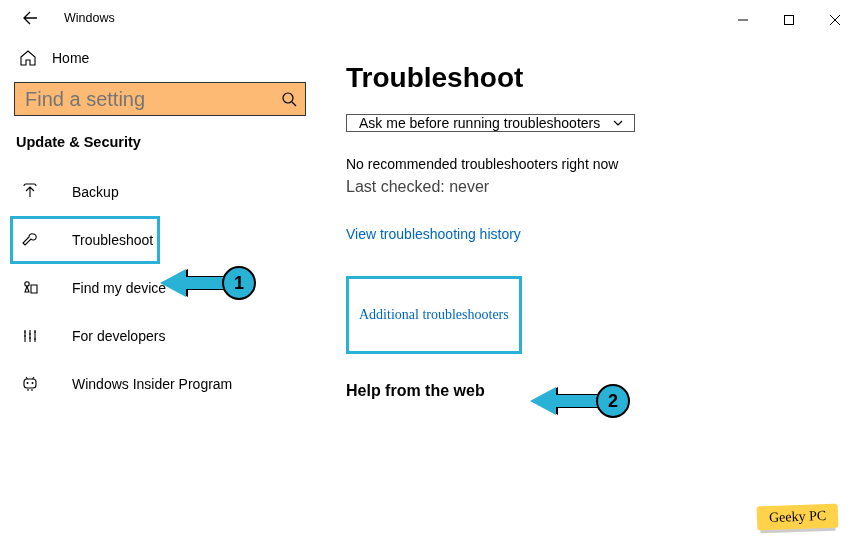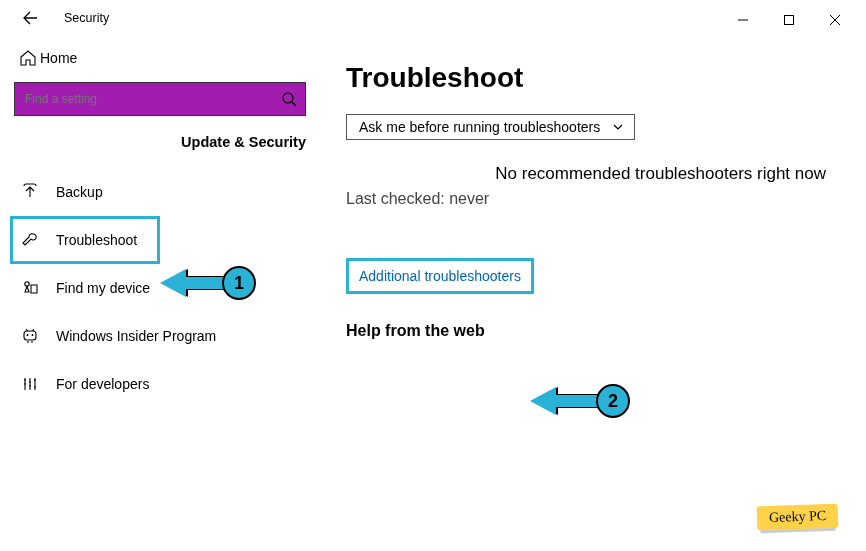--- a/index.html
+++ b/index.html
@@ -18,51 +18,51 @@
     display: flex;
     align-items: center;
     padding-left: 18px;
   }
   .back-btn { width: 24px; height: 24px; display:flex;align-items:center;justify-content:center; }
   .title { margin-left: 22px; font-size: 12.5px; }
   .win-ctrls { position:absolute; top:6px; right:8px; display:flex; gap:0; }
   .win-btn { width:46px; height:28px; display:flex; align-items:center; justify-content:center; }
   .content { display:flex; height: calc(100% - 36px); }
   .sidebar { width: 320px; padding: 6px 14px 0 14px; }
-  .home-row { display:flex; align-items:center; gap:2px; padding:6px 4px 14px 4px; }
+  .home-row { display:flex; align-items:center; gap:14px; padding:6px 4px 14px 4px; }
   .home-label { font-size:14px; }
   .search-wrap { position:relative; margin-bottom:18px; }
   .search-input {
     width: 100%; height: 34px; padding: 0 36px 0 10px;
-    border: 1px solid #333; font-size:12px; background:#a21caf;
+    border: 1px solid #333; font-size:20px; background:#fdba74;
   }
   .search-icon-btn { position:absolute; right:6px; top:6px; width:22px; height:22px; display:flex;align-items:center;justify-content:center;}
-  .category { font-weight:600; font-size:14.5px; margin: 6px 0 22px 2px; text-align: right; }
+  .category { font-weight:600; font-size:14.5px; margin: 6px 0 22px 2px; }
   .nav-item {
-    display:flex; align-items:center; gap:16px;
+    display:flex; align-items:center; gap:32px;
     padding: 10px 6px; margin-bottom:8px; font-size:14px;
     position:relative;
   }
   .nav-icon { width:20px; height:20px; display:flex;align-items:center;justify-content:center; flex-shrink:0;}
   .nav-highlight {
     position:absolute; top:-4px; left:-4px; right:auto; bottom:-4px;
     border:3px solid #2ab2d6; width:150px; pointer-events:none;
   }
   .main { flex:1; padding: 26px 40px 0 26px; position:relative;}
   .page-title { font-size:28px; font-weight:600; margin-bottom:20px; }
   .desc { font-size:14px; line-height:1.45; max-width:420px; margin-bottom:10px;}
   .dropdown {
     display:inline-flex; align-items:center; gap:12px;
-    border:1px solid #555; height:26px; padding:0 10px 0 12px; font-size:14px;
+    border:1px solid #555; height:18px; padding:0 10px 0 12px; font-size:14px;
     margin-bottom:24px;
   }
-  .status-line { font-size:17px; margin-bottom:6px;text-align:right;}
+  .status-line { font-size:14px; margin-bottom:6px;}
   .status-sub { font-size:16px; color:#444; margin-bottom:30px;}
   .link { color:#0067c0; font-size:14px; margin-bottom:14px; display:inline-block;}
-  .link-highlight { border:3px solid #2ab2d6; padding:7px 10px; display:inline-block; margin-top:20px; margin-bottom:28px;}
+  .link-highlight { border:3px solid #2ab2d6; padding:28px 10px; display:inline-block; margin-top:20px; margin-bottom:28px;font-family:Liberation Serif, serif;}
   .link-highlight .link { margin-bottom:0; color:#0067c0; font-size:14px;}
   .subhead { font-size:16px; font-weight:600; margin-bottom:14px;}
   
   .annot { position:absolute; display:flex; align-items:center; }
   .annot .arrow-body { background:#2ab2d6; height:14px; border:1.5px solid #000; border-left:none; border-right:none;}
   .annot .arrow-head {
     width:0;height:0;
     border-top:14px solid transparent;
     border-bottom:14px solid transparent;
     border-right:26px solid #2ab2d6;
@@ -88,21 +88,21 @@
 </style>
 </head>
 <body>
 
 <div class="titlebar">
   <div class="back-btn">
     <svg width="16" height="16" viewBox="0 0 16 16">
         <path d="M8 2 L2 8 L8 14 M2 8 H15" stroke="#000" stroke-width="1.3" fill="none"></path>
       </svg>
   </div>
-  <div class="title">Security</div>
+  <div class="title">Windows</div>
   <div class="win-ctrls">
     <div class="win-btn">
       <svg width="12" height="12">
           <line x1="1" y1="6" x2="11" y2="6" stroke="#000" stroke-width="1"></line>
         </svg>
     </div>
     <div class="win-btn">
       <svg width="12" height="12">
           <rect x="1.5" y="1.5" width="9" height="9" stroke="#000" stroke-width="1" fill="none"></rect>
         </svg>
@@ -165,50 +165,51 @@
             <circle cx="6" cy="5" r="2.2" stroke="#000" stroke-width="1.1" fill="none"></circle>
             <path d="M6 7.2 L4 13 H8 Z M10 6 H16 V14 H10 Z" stroke="#000" stroke-width="1.1" fill="none"></path>
           </svg>
       </span>
       <span>Find my device</span>
     </div>
 
     <div class="nav-item">
       <span class="nav-icon">
         <svg width="18" height="18" viewBox="0 0 18 18">
+            <path d="M4 3 V15 M9 3 V15 M14 3 V15 M3 5 H5 M3 9 H5 M8 7 H10 M8 11 H10 M13 5 H15 M13 12 H15" stroke="#000" stroke-width="1.1" fill="none"></path>
+          </svg>
+      </span>
+      <span>For developers</span>
+    </div>
+
+    <div class="nav-item">
+      <span class="nav-icon">
+        <svg width="18" height="18" viewBox="0 0 18 18">
             <rect x="3" y="4" width="12" height="9" rx="3" stroke="#000" stroke-width="1.1" fill="none"></rect>
             <circle cx="6.5" cy="8" r="1" fill="#000"></circle>
             <circle cx="11.5" cy="8" r="1" fill="#000"></circle>
             <path d="M5 2 L6.5 4 M13 2 L11.5 4 M7 14 V16 M11 14 V16" stroke="#000" stroke-width="1.1"></path>
           </svg>
       </span>
       <span>Windows Insider Program</span>
-    </div>
-
-    <div class="nav-item">
-      <span class="nav-icon">
-        <svg width="18" height="18" viewBox="0 0 18 18">
-            <path d="M4 3 V15 M9 3 V15 M14 3 V15 M3 5 H5 M3 9 H5 M8 7 H10 M8 11 H10 M13 5 H15 M13 12 H15" stroke="#000" stroke-width="1.1" fill="none"></path>
-          </svg>
-      </span>
-      <span>For developers</span>
     </div>
   </div>
 
   <div class="main">
     <h1 class="page-title">Troubleshoot</h1>
     <div class="dropdown">
       <span>Ask me before running troubleshooters</span>
       <svg width="12" height="12" viewBox="0 0 12 12">
           <path d="M2 4 L6 8 L10 4" stroke="#000" stroke-width="1.2" fill="none"></path>
         </svg>
     </div>
     <div class="status-line">No recommended troubleshooters right now</div>
     <div class="status-sub">Last checked: never</div>
 
+    <a class="link">View troubleshooting history</a>
 
     <div><div class="link-highlight">
       <a class="link">Additional troubleshooters</a>
     </div></div>
 
     <h2 class="subhead">Help from the web</h2>
   </div>
 </div>
 
 <div class="annot" style="top:266px; left:160px;">

